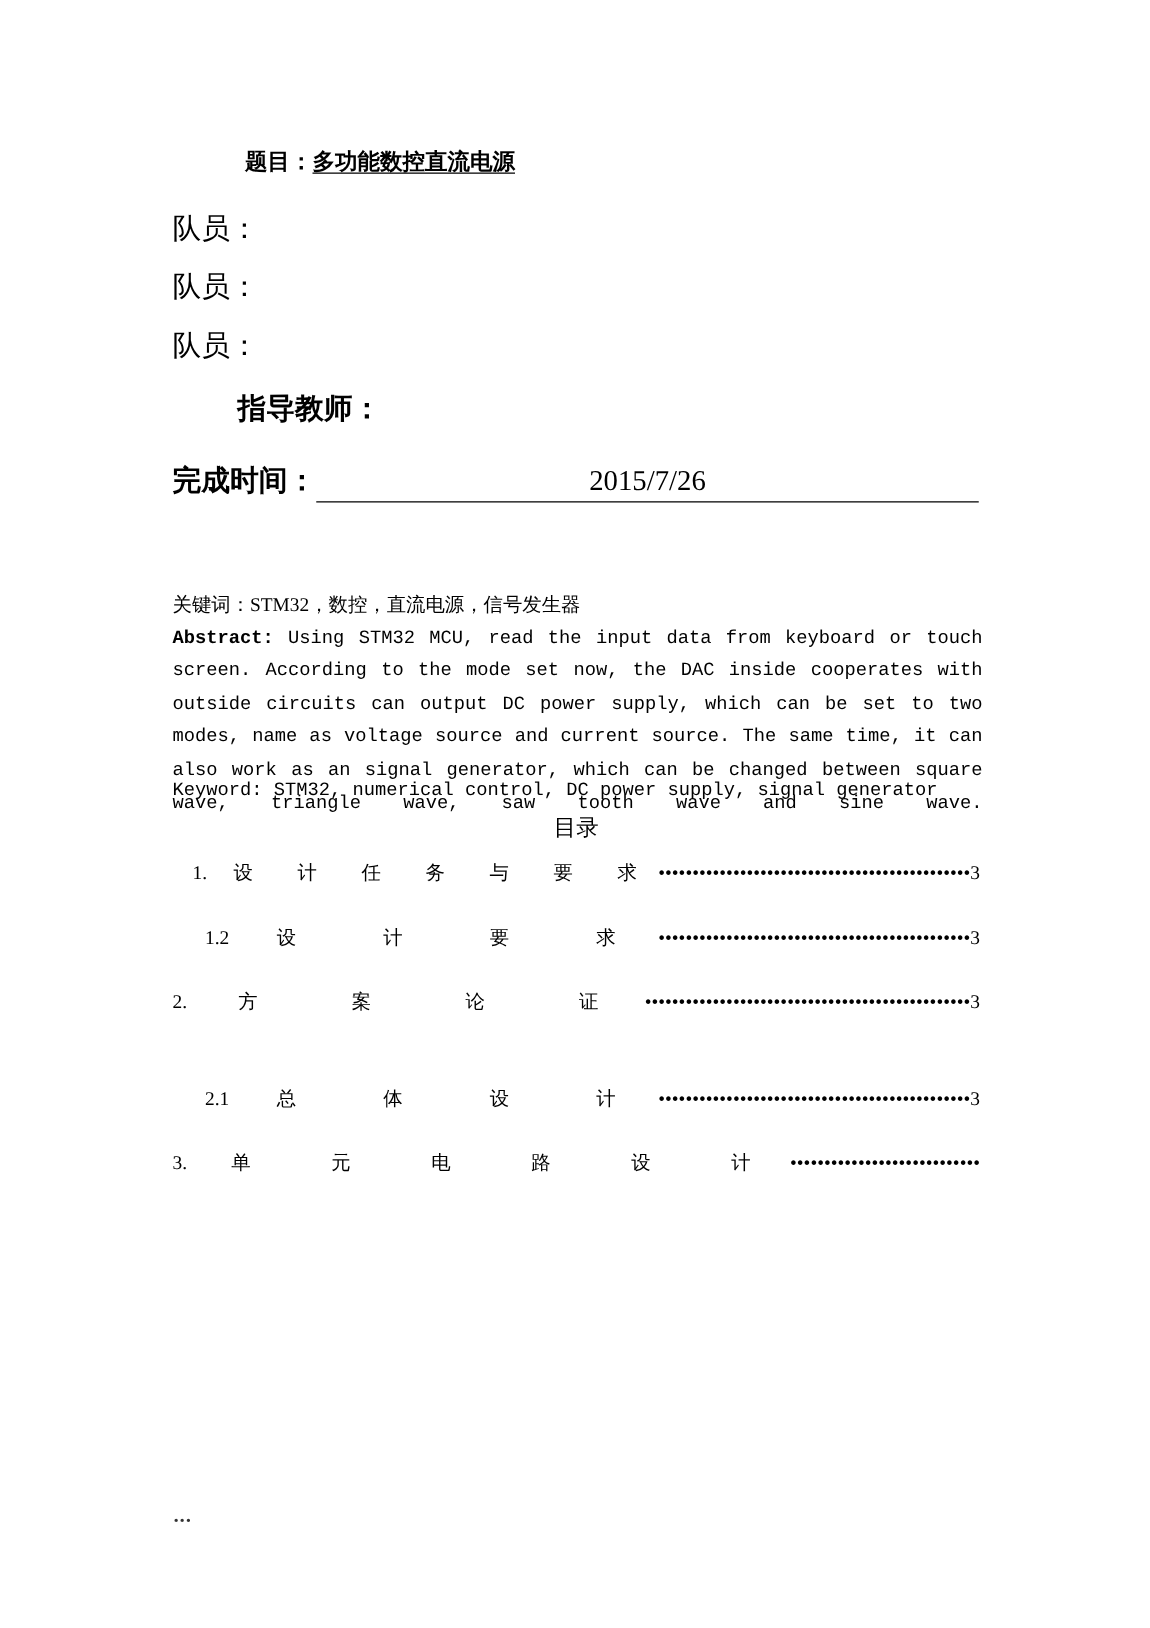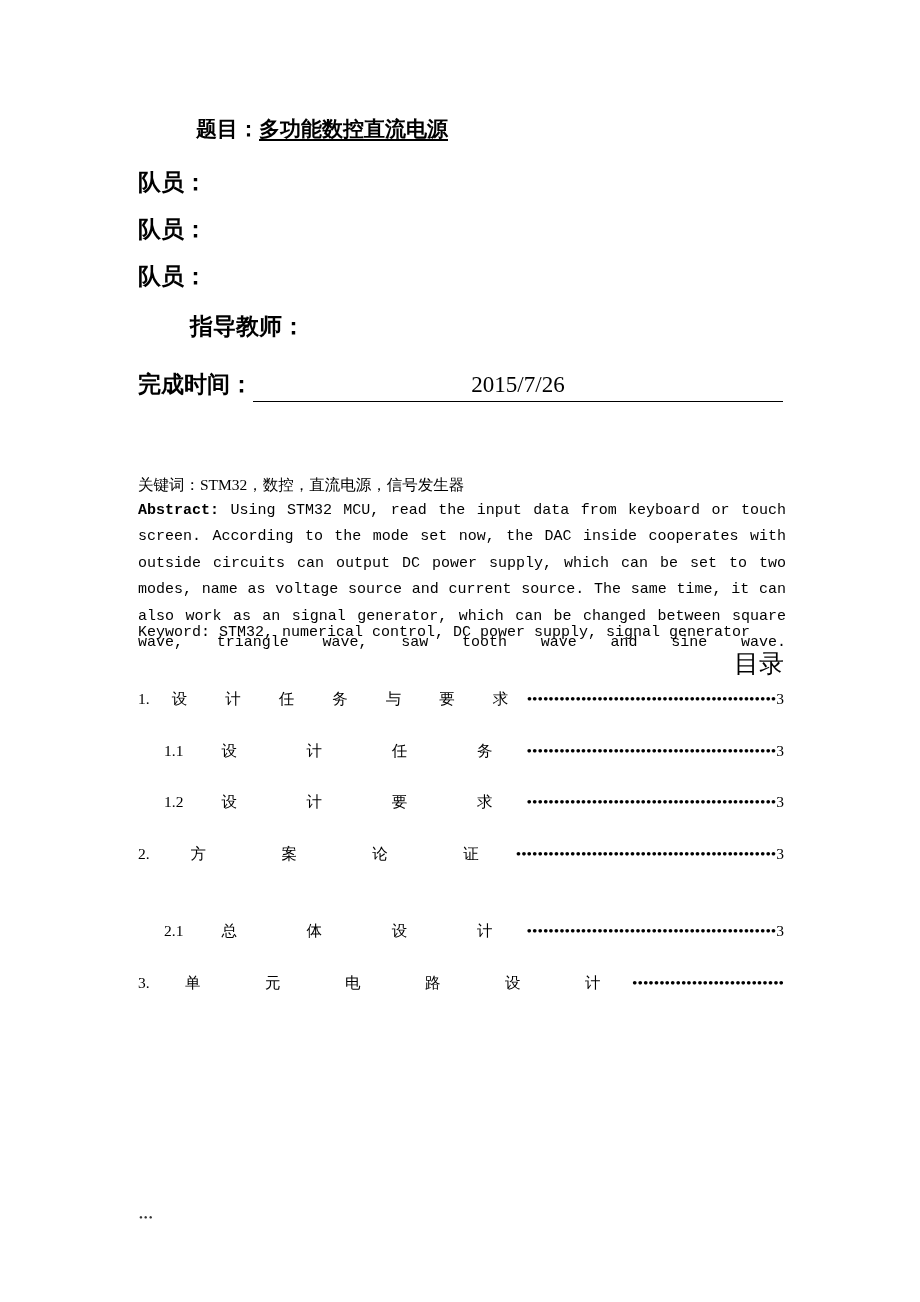--- a/index.html
+++ b/index.html
@@ -23,41 +23,41 @@
     width: 920px;
     height: 1302px;
   }
 
   
   .title-line {
     position: absolute;
     left: 138px;
     top: 112px;
     width: 645px;
-    font-size: 21px;
+    font-size: 18px;
     line-height: 34px;
     font-weight: bold;
     font-family: "Liberation Serif", "DejaVu Serif", serif;
     white-space: nowrap;
   }
   .title-line .title-prefix {
     padding-left: 58px;
   }
   .title-line .title-underlined {
     text-decoration: underline;
     text-underline-offset: 3px;
   }
 
   .member-line {
     position: absolute;
     left: 138px;
     width: 645px;
     font-size: 23px;
     line-height: 30px;
-    font-weight: bold;
+    font-weight: normal;
     white-space: nowrap;
   }
   .member-1 { top: 168px; }
   .member-2 { top: 215px; }
   .member-3 { top: 262px; }
 
   .teacher-line {
     position: absolute;
     left: 138px;
     top: 312px;
@@ -145,24 +145,24 @@
     font-family: "Liberation Mono", "DejaVu Sans Mono", monospace;
     white-space: nowrap;
   }
 
   
   .toc-heading {
     position: absolute;
     left: 138px;
     top: 648px;
     width: 646px;
-    text-align: right;
-    font-size: 25px;
+    text-align: center;
+    font-size: 18px;
     line-height: 32px;
-    font-family: Liberation Serif, serif;
+    font-family: Liberation Mono, monospace;
   }
 
   .toc {
     position: absolute;
     left: 138px;
     top: 686px;
     width: 646px;
   }
   .toc-entry {
     font-size: 15.5px;
@@ -225,22 +225,21 @@
   <div class="keywords-cn">关键词：STM32，数控，直流电源，信号发生器</div>
 
   <div class="abstract-en">
     <span class="lbl">Abstract:</span><span> Using STM32 MCU, read the input data from keyboard or touch screen. According to the mode set now, the DAC inside cooperates with outside circuits can output DC power supply, which can be set to two modes, name as voltage source and current source. The same time, it can also work as an signal generator, which can be changed between square wave, triangle wave, saw tooth wave and sine wave.</span><span class="filler"></span>
   </div>
   <div class="keywords-en">Keyword: STM32, numerical control, DC power supply, signal generator</div>
 
   <div class="toc-heading">目录</div>
 
   <div class="toc">
-      <p class="toc-entry" style="text-align: justify; text-align-last: left;"><span class="num">1.</span>&nbsp;<span>设 计 任 务 与 要 求</span><span class="leader">•​•​•​•​•​•​•​•​•​•​•​•​•​•​•​•​•​•​•​•​•​•​•​•​•​•​•​•</span><span class="leader">•​•​•​•​•​•​•​•​•​•​•​•​•​•​•​•​•​•</span><span class="pageno">3</span></p>
-      <p class="toc-entry" style="text-align: justify; text-align-last: left;"><span class="num" style="padding-left: 26px;">1.1</span>&nbsp;<span>设 计 任 务</span><span class="leader">•​•​•​•​•​•​•​•​•​•​•​•​•​•​•​•​•​•​•​•​•​•​•​•​•​•​•​•</span><span class="leader">•​•​•​•​•​•​•​•​•​•​•​•​•​•​•​•​•​•</span><span class="pageno">3</span></p>
+      <p class="toc-entry" style="text-align: justify; text-align-last: left; margin-left: 16px;"><span class="num">1.</span>&nbsp;<span>设 计 任 务 与 要 求</span><span class="leader">•​•​•​•​•​•​•​•​•​•​•​•​•​•​•​•​•​•​•​•​•​•​•​•​•​•​•​•</span><span class="leader">•​•​•​•​•​•​•​•​•​•​•​•​•​•​•​•​•​•</span><span class="pageno">3</span></p>
       <p class="toc-entry" style="text-align: justify; text-align-last: left;"><span class="num" style="padding-left: 26px;">1.2</span>&nbsp;<span>设 计 要 求</span><span class="leader">•​•​•​•​•​•​•​•​•​•​•​•​•​•​•​•​•​•​•​•​•​•​•​•​•​•​•​•</span><span class="leader">•​•​•​•​•​•​•​•​•​•​•​•​•​•​•​•​•​•</span><span class="pageno">3</span></p>
       <p class="toc-entry" style="text-align: justify; text-align-last: left;"><span class="num">2.</span>&nbsp;<span>方 案 论 证</span><span class="leader">•​•​•​•​•​•​•​•​•​•​•​•​•​•​•​•​•​•​•​•​•​•​•​•​•​•​•​•</span><span class="leader">•​•​•​•​•​•​•​•​•​•​•​•​•​•​•​•​•​•​•​•</span><span class="pageno">3</span></p>
       <p class="toc-entry" style="text-align: justify; text-align-last: left; margin-top: 26px;"><span class="num" style="padding-left: 26px;">2.1</span>&nbsp;<span>总 体 设 计</span><span class="leader">•​•​•​•​•​•​•​•​•​•​•​•​•​•​•​•​•​•​•​•​•​•​•​•​•​•​•​•</span><span class="leader">•​•​•​•​•​•​•​•​•​•​•​•​•​•​•​•​•​•</span><span class="pageno">3</span></p>
       <p class="toc-entry" style="text-align: justify; text-align-last: left;"><span class="num">3.</span>&nbsp;<span>单 元 电 路 设 计</span><span class="leader">•​•​•​•​•​•​•​•​•​•​•​•​•​•​•​•​•​•​•​•​•​•​•​•​•​•​•​•</span></p>
     </div>
 
   <div class="trailing-dots">•••</div>
 
 </div>
 

